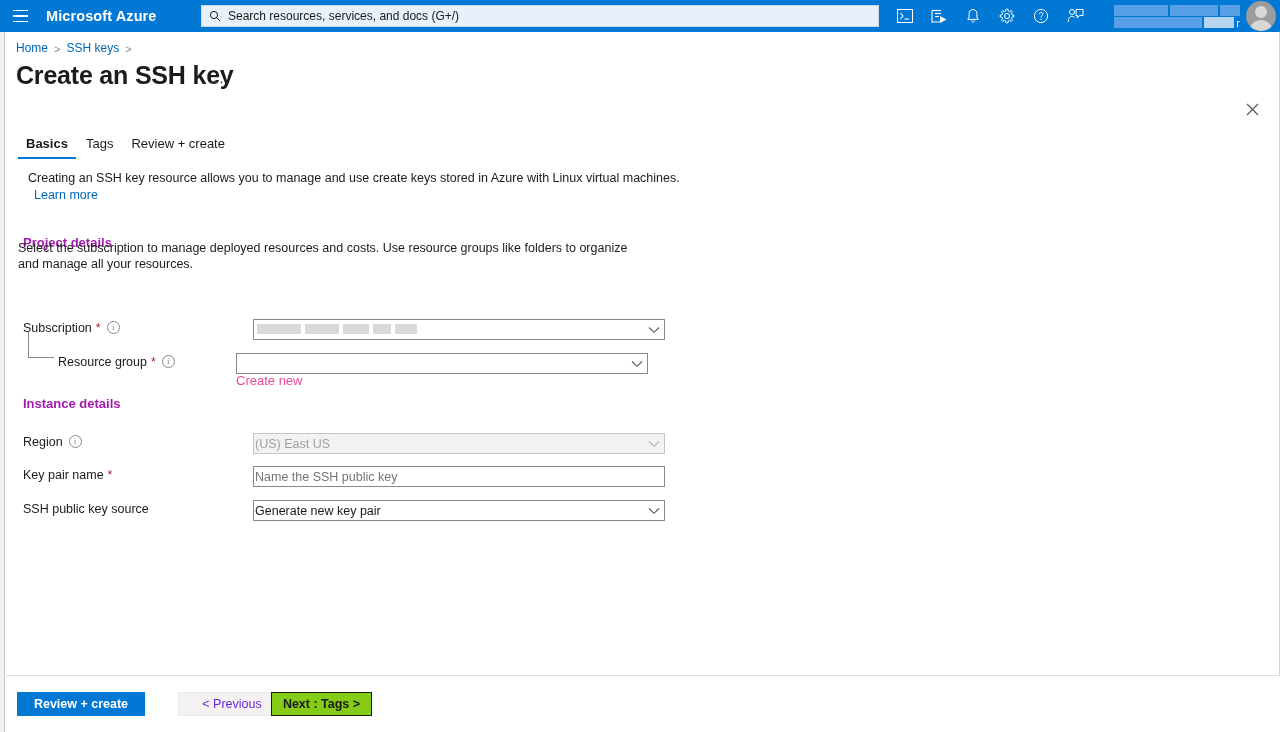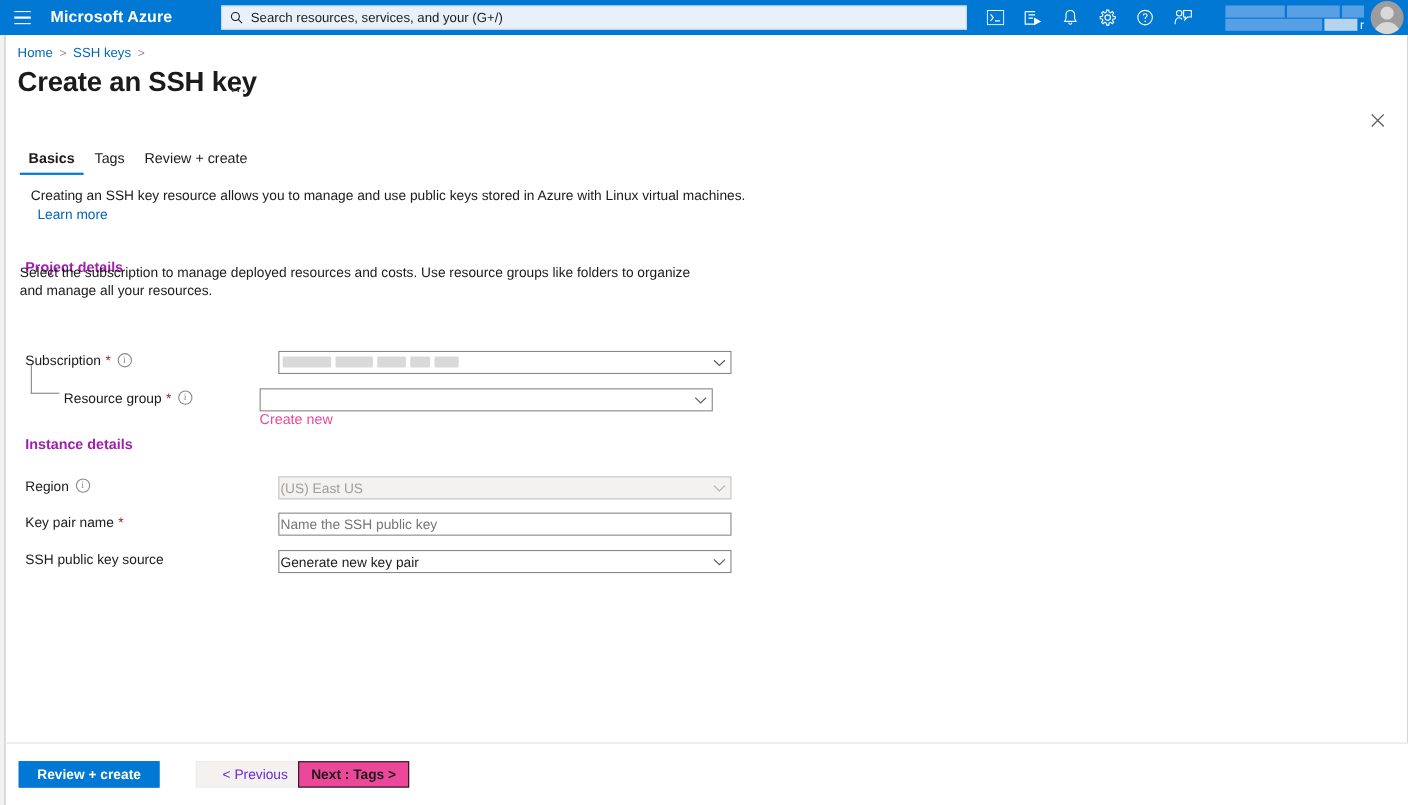--- a/index.html
+++ b/index.html
@@ -216,21 +216,21 @@
     background: #0078d4; color: #ffffff;
     font-weight: bold; border: 1px solid #0078d4;
   }
   .btn-disabled {
     left: 172px; width: 108px;
     background: #f3f2f1; color: #6d28d9;
     border: 1px solid #edebe9; cursor: default;
   }
   .btn-default {
     left: 265px; width: 101px;
-    background: #ec4899; color: #1b1b1b;
+    background: #84cc16; color: #1b1b1b;
     border: 1px solid #1b1b1b; font-weight: bold;
   }
 </style>
 </head>
 <body>
 
 <div class="topbar">
 
   <div class="hamburger">
     <span></span>
@@ -240,21 +240,21 @@
 
   <div class="brand">Microsoft Azure</div>
 
   <div class="searchbox">
     <span class="mag">
       <svg width="12" height="12" viewBox="0 0 12 12">
         <circle cx="5" cy="5" r="3.6" fill="none" stroke="#1b1b1b" stroke-width="1"></circle>
         <line x1="7.6" y1="7.6" x2="11" y2="11" stroke="#1b1b1b" stroke-width="1"></line>
       </svg>
     </span>
-    <span class="ph">Search resources, services, and your (G+/)</span>
+    <span class="ph">Search resources, services, and docs (G+/)</span>
   </div>
 
   <div class="hdr-icons">
     <div class="hdr-icon">
       <svg width="16" height="14" viewBox="0 0 16 14">
         <rect x="0.5" y="0.5" width="15" height="13" fill="none" stroke="#ffffff" stroke-width="1"></rect>
         <path d="M3.5 4 L6 7 L3.5 10" fill="none" stroke="#ffffff" stroke-width="1.1"></path>
         <line x1="7.5" y1="10" x2="12" y2="10" stroke="#ffffff" stroke-width="1.1"></line>
       </svg>
     </div>
@@ -331,21 +331,21 @@
     </svg>
   </div>
 
   <div class="tabs">
     <div class="tab active">Basics</div>
     <div class="tab">Tags</div>
     <div class="tab">Review + create</div>
   </div>
 
   <div class="intro">
-    <span>Creating an SSH key resource allows you to manage and use public keys stored in Azure with Linux virtual machines.</span>
+    <span>Creating an SSH key resource allows you to manage and use create keys stored in Azure with Linux virtual machines.</span>
     <span class="lm">Learn more</span>
   </div>
 
   <div class="section-head" style="left:17px; top:185px;">Project details</div>
   <div class="section-desc" style="left:12px; top:208px; width:625px;">Select the subscription to manage deployed resources and costs. Use resource groups like folders to organize and manage all your resources.</div>
 
   <div class="frow" style="left:17px; top:289px; width:625px;">
     <div class="flabel">
       <span>Subscription</span>
       <span class="req">*</span>

